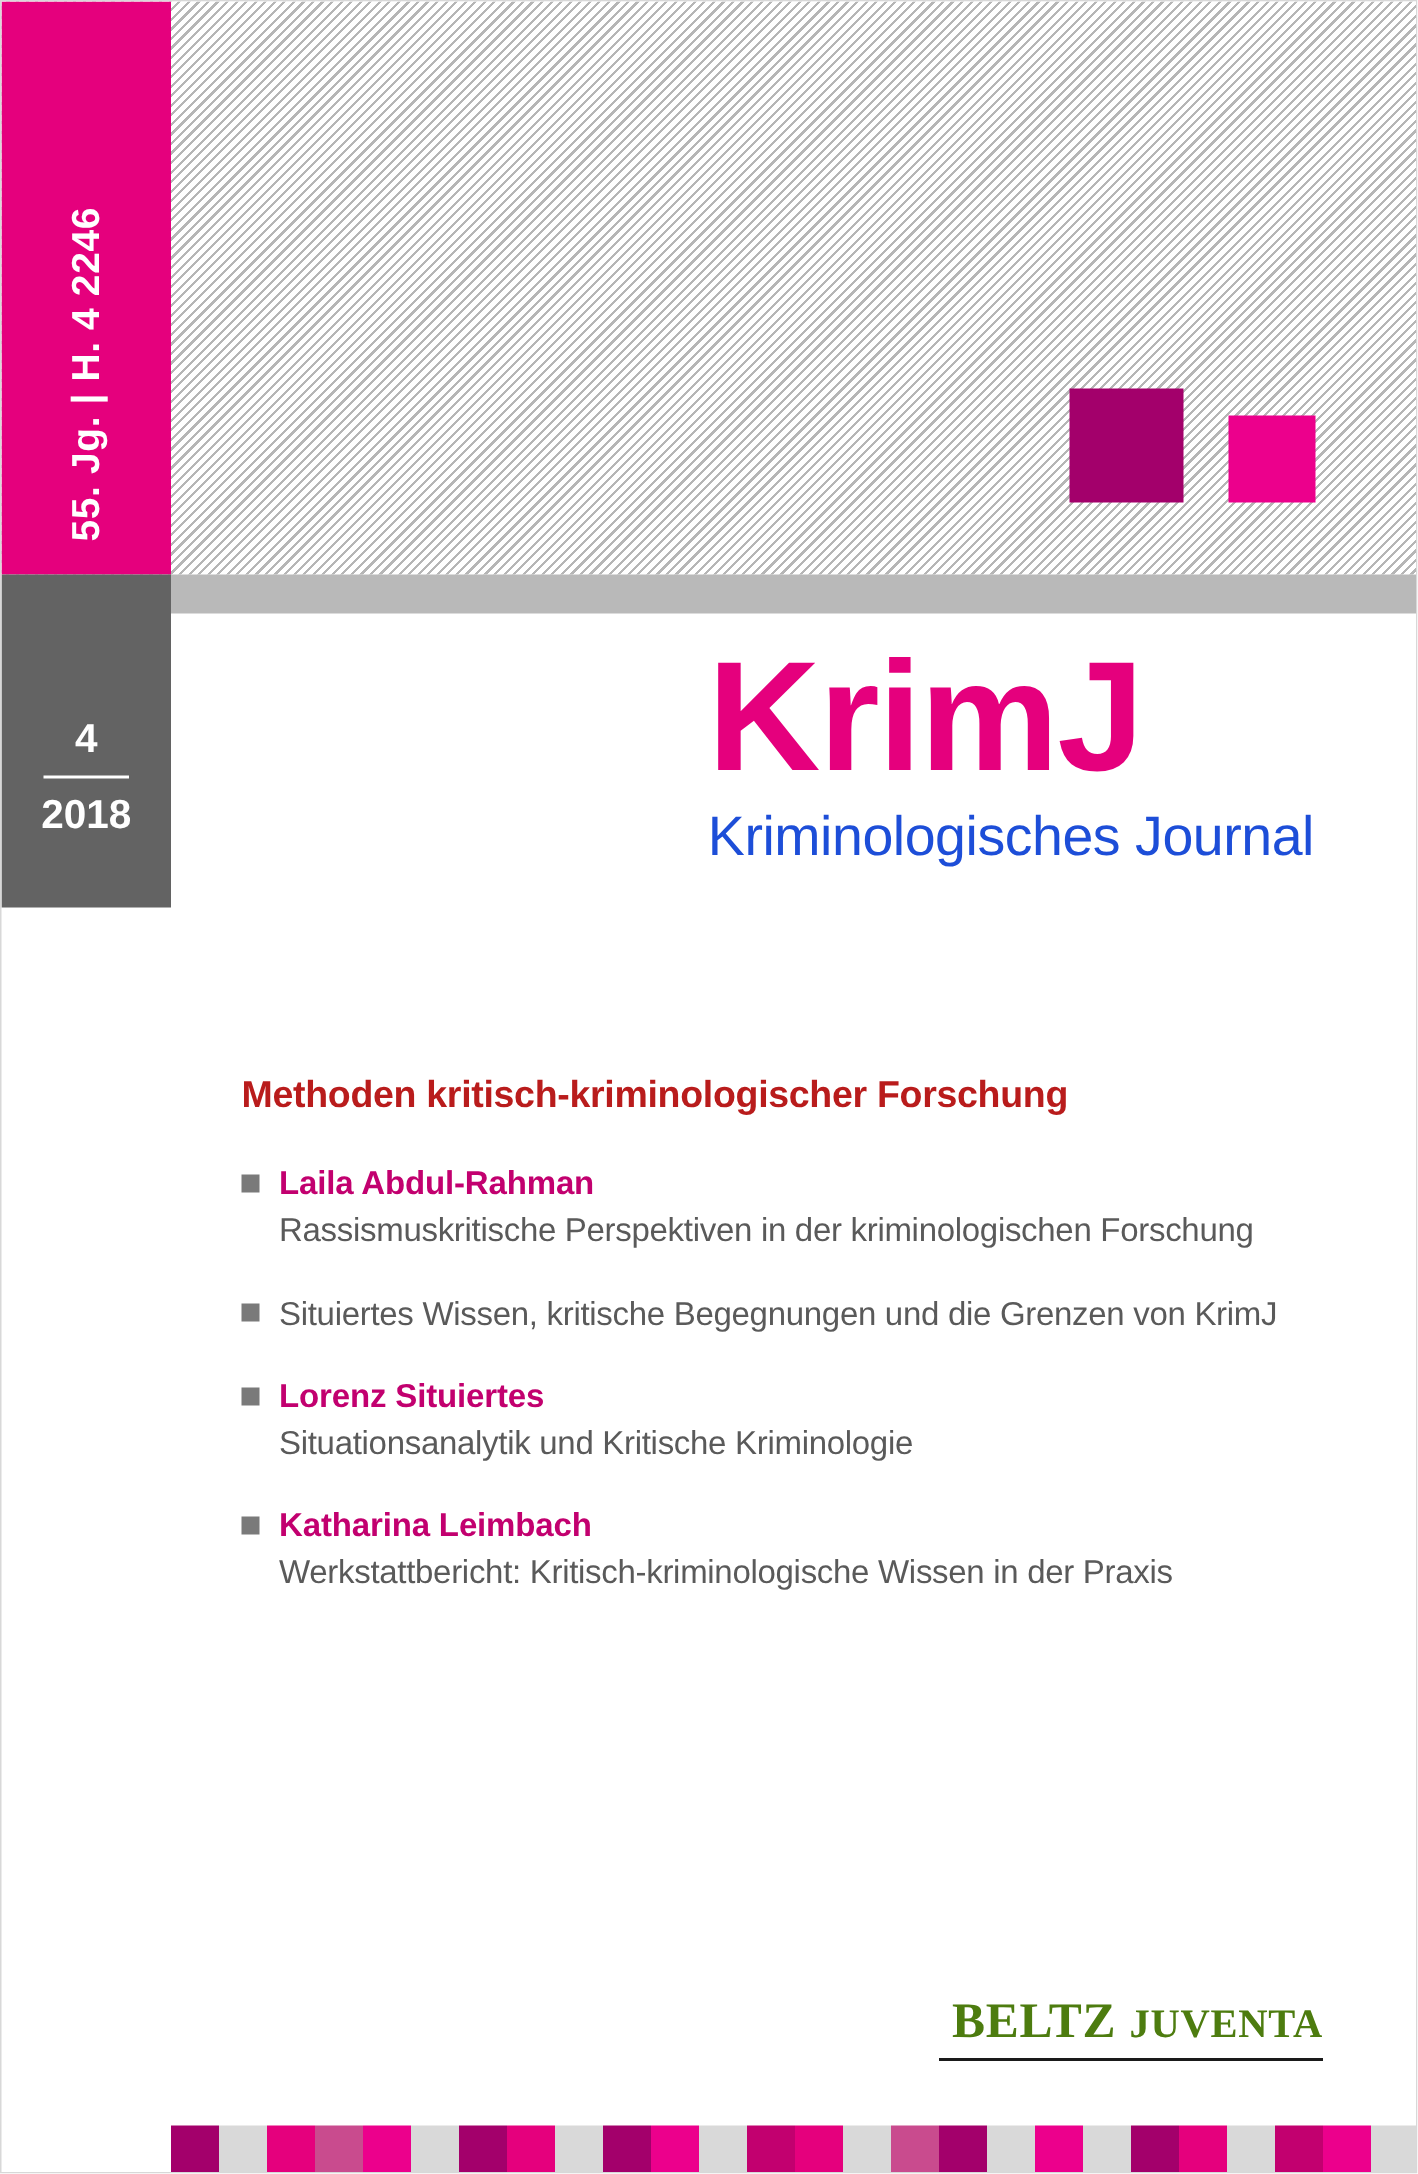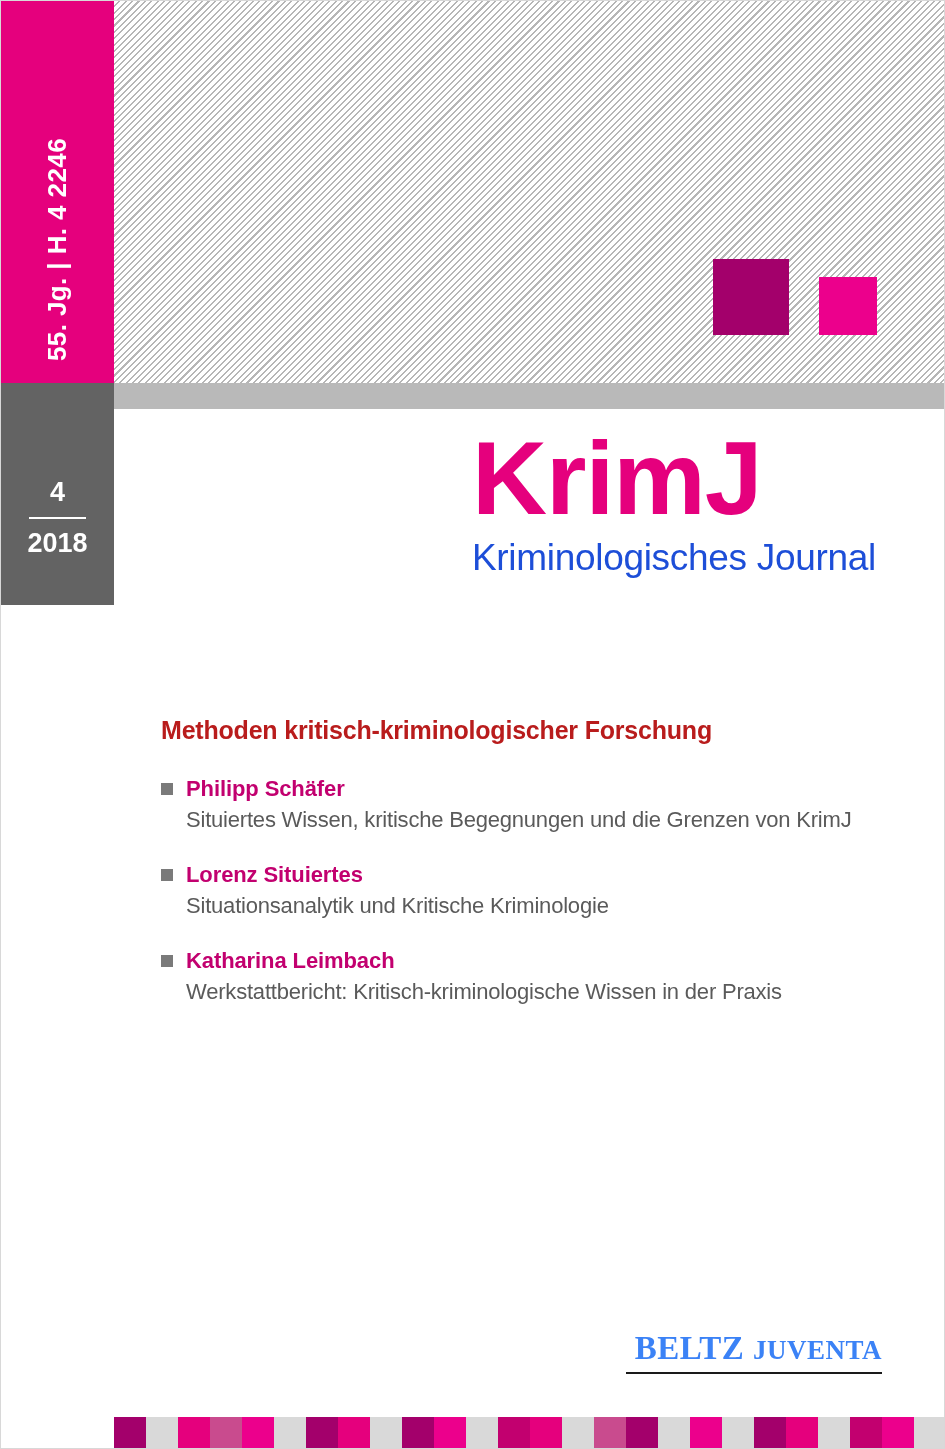--- a/index.html
+++ b/index.html
@@ -191,21 +191,21 @@
 
   
   .publisher {
     position: absolute;
     right: 62px;
     bottom: 74px;
     text-align: right;
   }
   .publisher .pub-name {
     font-family: "Liberation Serif", serif;
-    color: #3b82f6;
+    color: #4d7c0f;
     font-size: 33px;
     font-weight: bold;
     letter-spacing: 0.5px;
     white-space: nowrap;
   }
   .publisher .pub-name .small {
     font-size: 27px;
   }
   .publisher .pub-rule {
     height: 2px;
@@ -251,24 +251,28 @@
   </div>
 
   <div class="masthead">
     <div class="logo">KrimJ</div>
     <div class="subtitle">Kriminologisches Journal</div>
   </div>
 
   <div class="contents">
     <div class="issue-title">Methoden kritisch-kriminologischer Forschung</div>
 
-
     <div class="entry">
       <span class="bullet"></span>
-      <div class="author">Philipp Schäfer</div>
+      <div class="author">Laila Abdul-Rahman</div>
+      <div class="title">Rassismuskritische Perspektiven in der kriminologischen Forschung</div>
+    </div>
+
+    <div class="entry">
+      <span class="bullet"></span>
       <div class="title">Situiertes Wissen, kritische Begegnungen und die Grenzen von KrimJ</div>
     </div>
 
     <div class="entry">
       <span class="bullet"></span>
       <div class="author">Lorenz Situiertes</div>
       <div class="title">Situationsanalytik und Kritische Kriminologie</div>
     </div>
 
     <div class="entry">

